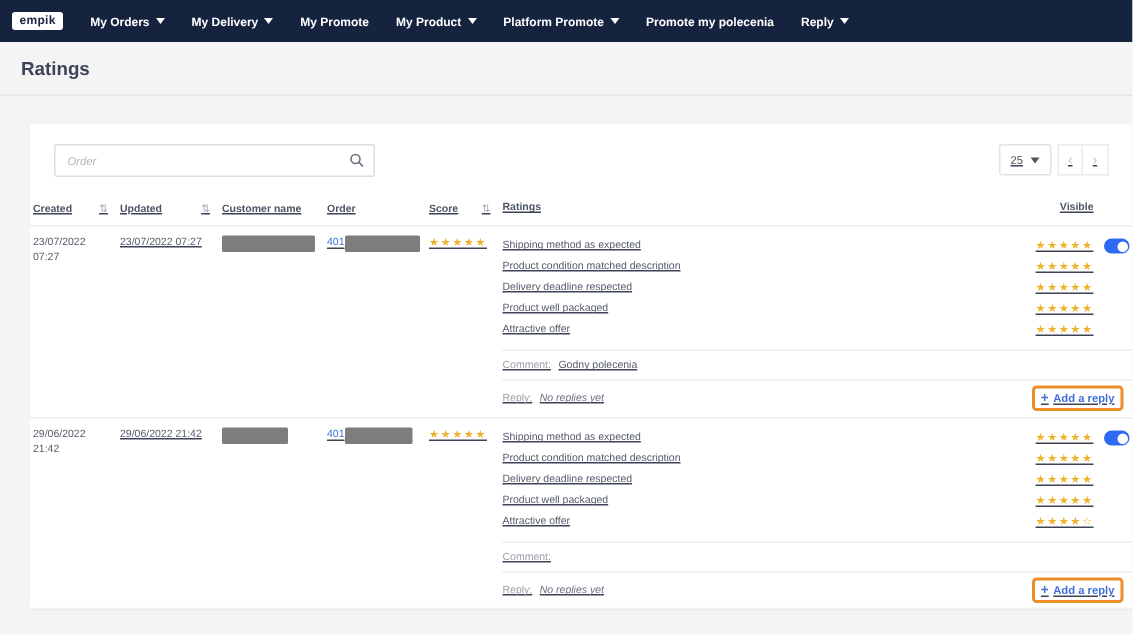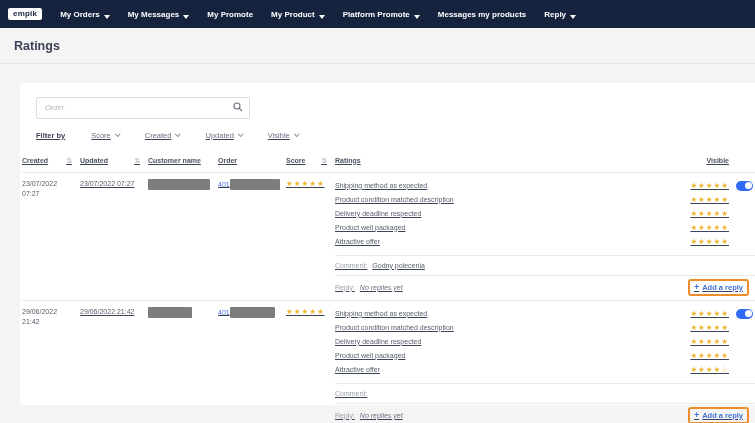--- a/index.html
+++ b/index.html
@@ -8,21 +8,21 @@
     --bg:#f4f4f5; --card:#ffffff; --border:#dcdee3; --redact:#7d7d7d;
   }
   *{margin:0;padding:0;box-sizing:border-box;}
   html,body{width:755px;height:423px;overflow:hidden;}
   body{font-family:"Liberation Sans","DejaVu Sans",sans-serif;background:var(--bg);color:var(--text);}
 
   
   .topnav{height:28px;background:var(--nav-bg);display:flex;align-items:center;padding:0 8px;gap:18px;}
   .logo{background:#fff;color:var(--nav-bg);font-weight:bold;font-size:8px;border-radius:2px;
         padding:2px 5px;line-height:1;letter-spacing:.2px;}
-  .navitem{color:#fff;font-size:8px;font-weight:bold;display:flex;align-items:flex-end;gap:4px;cursor:pointer;white-space:nowrap;}
+  .navitem{color:#fff;font-size:8px;font-weight:bold;display:flex;align-items:center;gap:4px;cursor:pointer;white-space:nowrap;}
   .caret{width:0;height:0;border-left:3px solid transparent;border-right:3px solid transparent;border-top:4px solid #fff;display:inline-block;}
 
   
   .titlebar{padding:11px 14px 10px;border-bottom:1px solid #e4e4e7;}
   .titlebar h1{font-size:12.5px;font-weight:bold;color:var(--text);}
 
   
   .card{background:var(--card);margin:19px 0 0 20px;width:735px;height:322px;padding:13px 0 0 0;text-decoration:underline;}
 
   .toolbar{display:flex;justify-content:space-between;align-items:flex-start;padding:0 4px 0 16px;}
@@ -78,36 +78,36 @@
 </head>
 <body>
 
 <div class="topnav">
   <span class="logo">empik</span>
   <span class="navitem">
       <span>My Orders</span>
       <span class="caret"></span>
     </span>
   <span class="navitem">
-      <span>My Messages</span>
+      <span>My Delivery</span>
       <span class="caret"></span>
     </span>
   <span class="navitem">
       <span>My Promote</span>
     </span>
   <span class="navitem">
       <span>My Product</span>
       <span class="caret"></span>
     </span>
   <span class="navitem">
       <span>Platform Promote</span>
       <span class="caret"></span>
     </span>
   <span class="navitem">
-      <span>Messages my products</span>
+      <span>Promote my polecenia</span>
     </span>
   <span class="navitem">
       <span>Reply</span>
       <span class="caret"></span>
     </span>
 </div>
 
 <div class="titlebar">
   <h1>Ratings</h1>
 </div>
@@ -115,41 +115,32 @@
 <div class="card">
 
   <div class="toolbar">
     <div class="searchbox">
       <input type="text" placeholder="Order" style="">
       <svg class="search-ic" width="10" height="10" viewBox="0 0 10 10">
         <circle cx="4" cy="4" r="3" fill="none" stroke="#6a7080" stroke-width="1.1"></circle>
         <line x1="6.3" y1="6.3" x2="9" y2="9" stroke="#6a7080" stroke-width="1.1"></line>
       </svg>
     </div>
-  </div>
-
-  <div class="filters">
-    <span class="flabel">Filter by</span>
-    <span class="filteritem">
-        <span>Score</span>
-        <span class="chev"></span>
-      </span>
-    <span class="filteritem">
-        <span>Created</span>
-        <span class="chev"></span>
-      </span>
-    <span class="filteritem">
-        <span>Updated</span>
-        <span class="chev"></span>
-      </span>
-    <span class="filteritem">
-        <span>Visible</span>
-        <span class="chev"></span>
-      </span>
-  </div>
+    <div class="tools-right">
+      <button class="pagesize">
+        <span>25</span>
+        <span class="caret"></span>
+      </button>
+      <div class="pager">
+        <button>‹</button>
+        <button>›</button>
+      </div>
+    </div>
+  </div>
+
 
   <div class="grid thead">
     <div class="th">
         <span>Created</span>
         <span class="sort">⇅</span>
       </div>
     <div class="th">
         <span>Updated</span>
         <span class="sort">⇅</span>
       </div>

